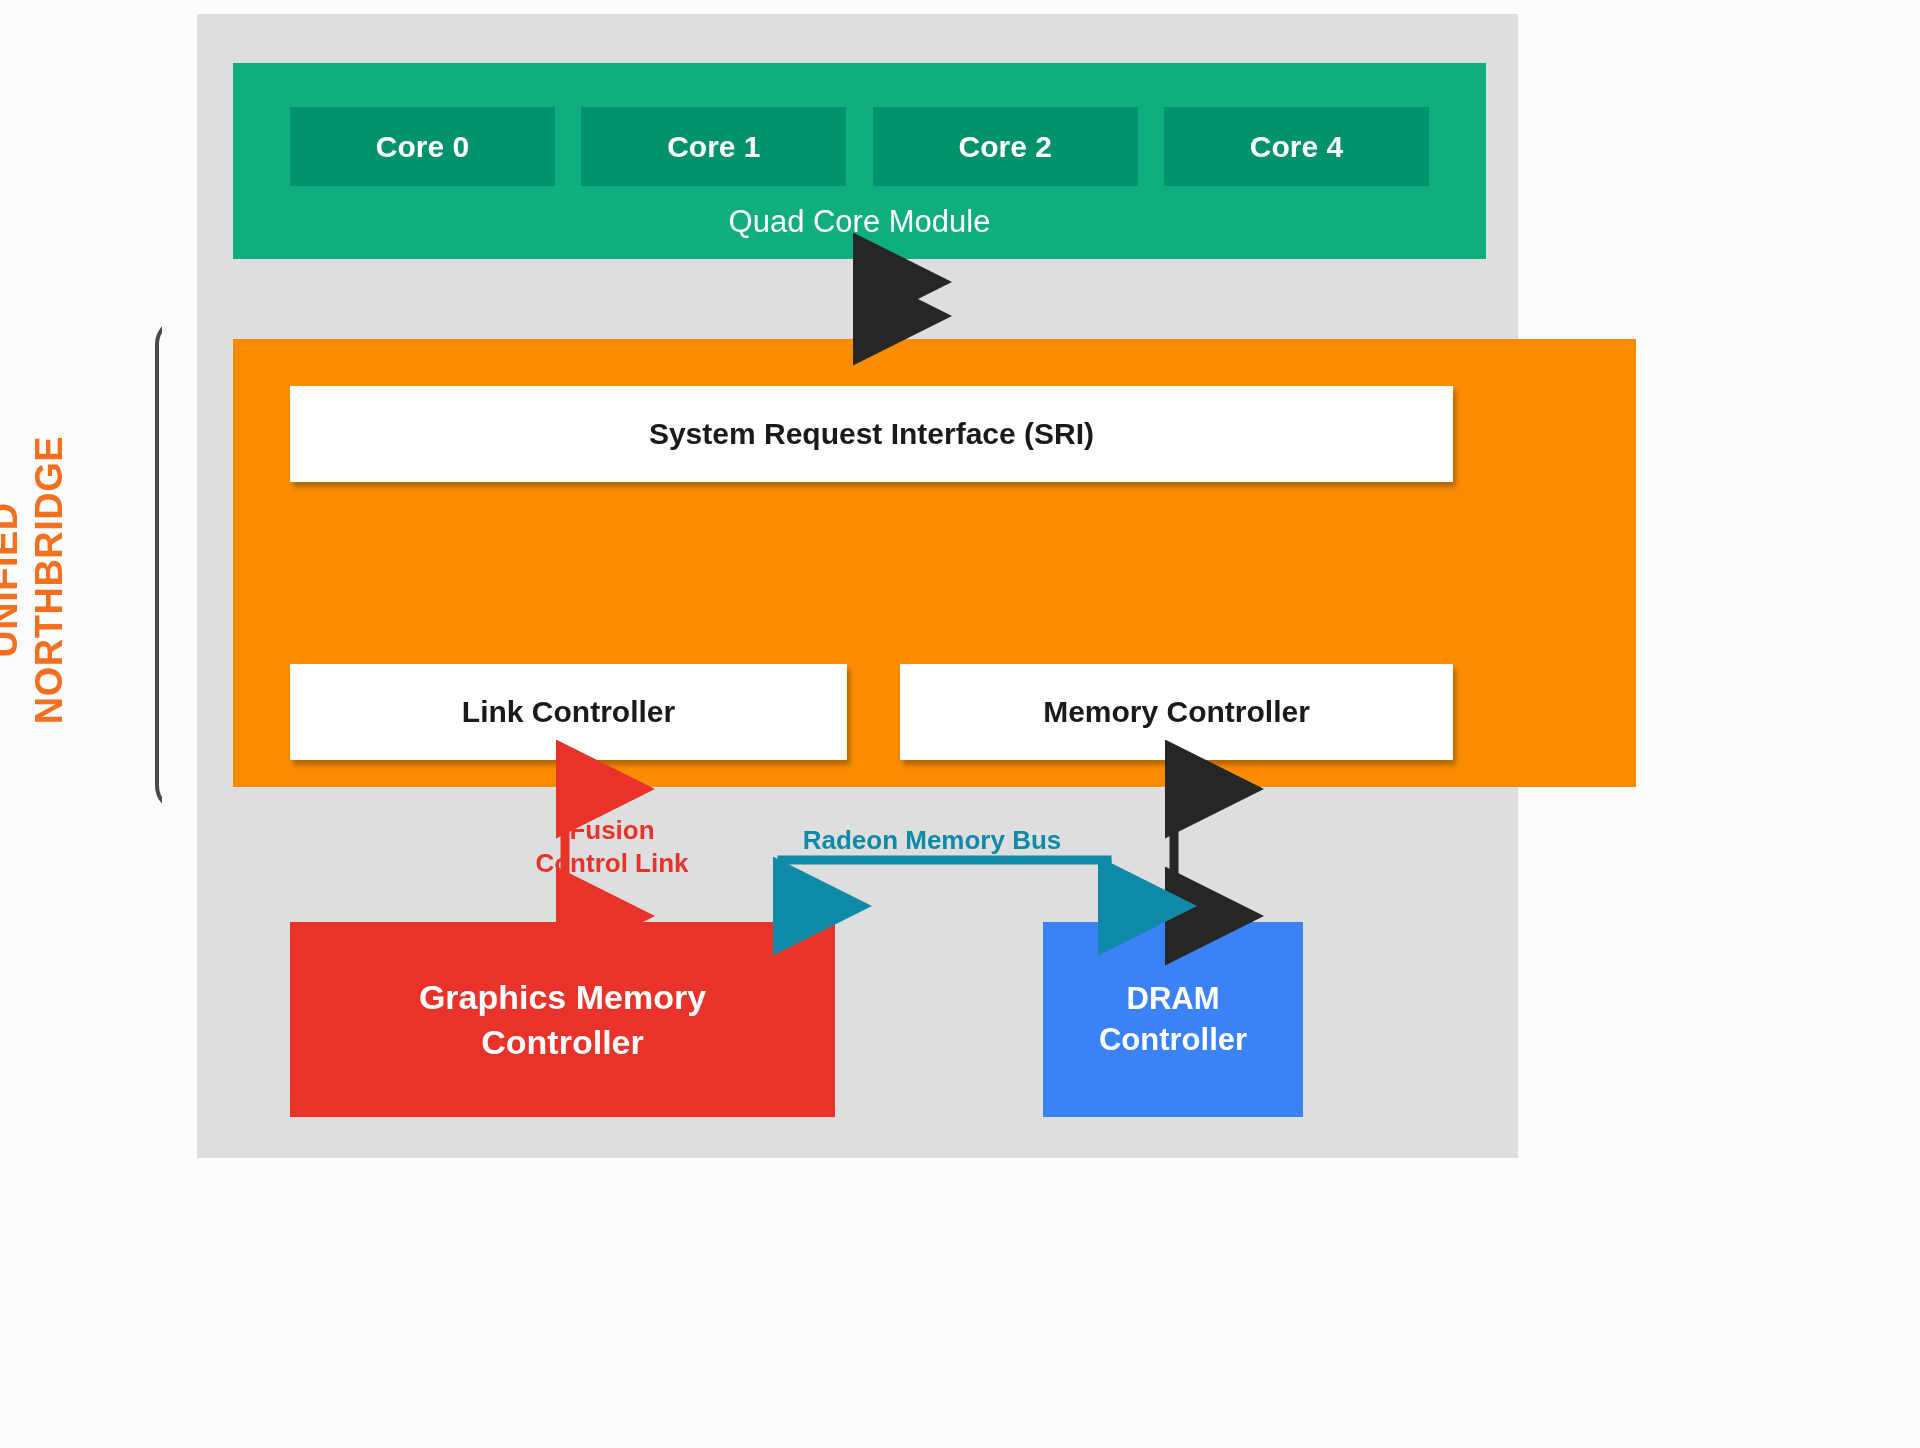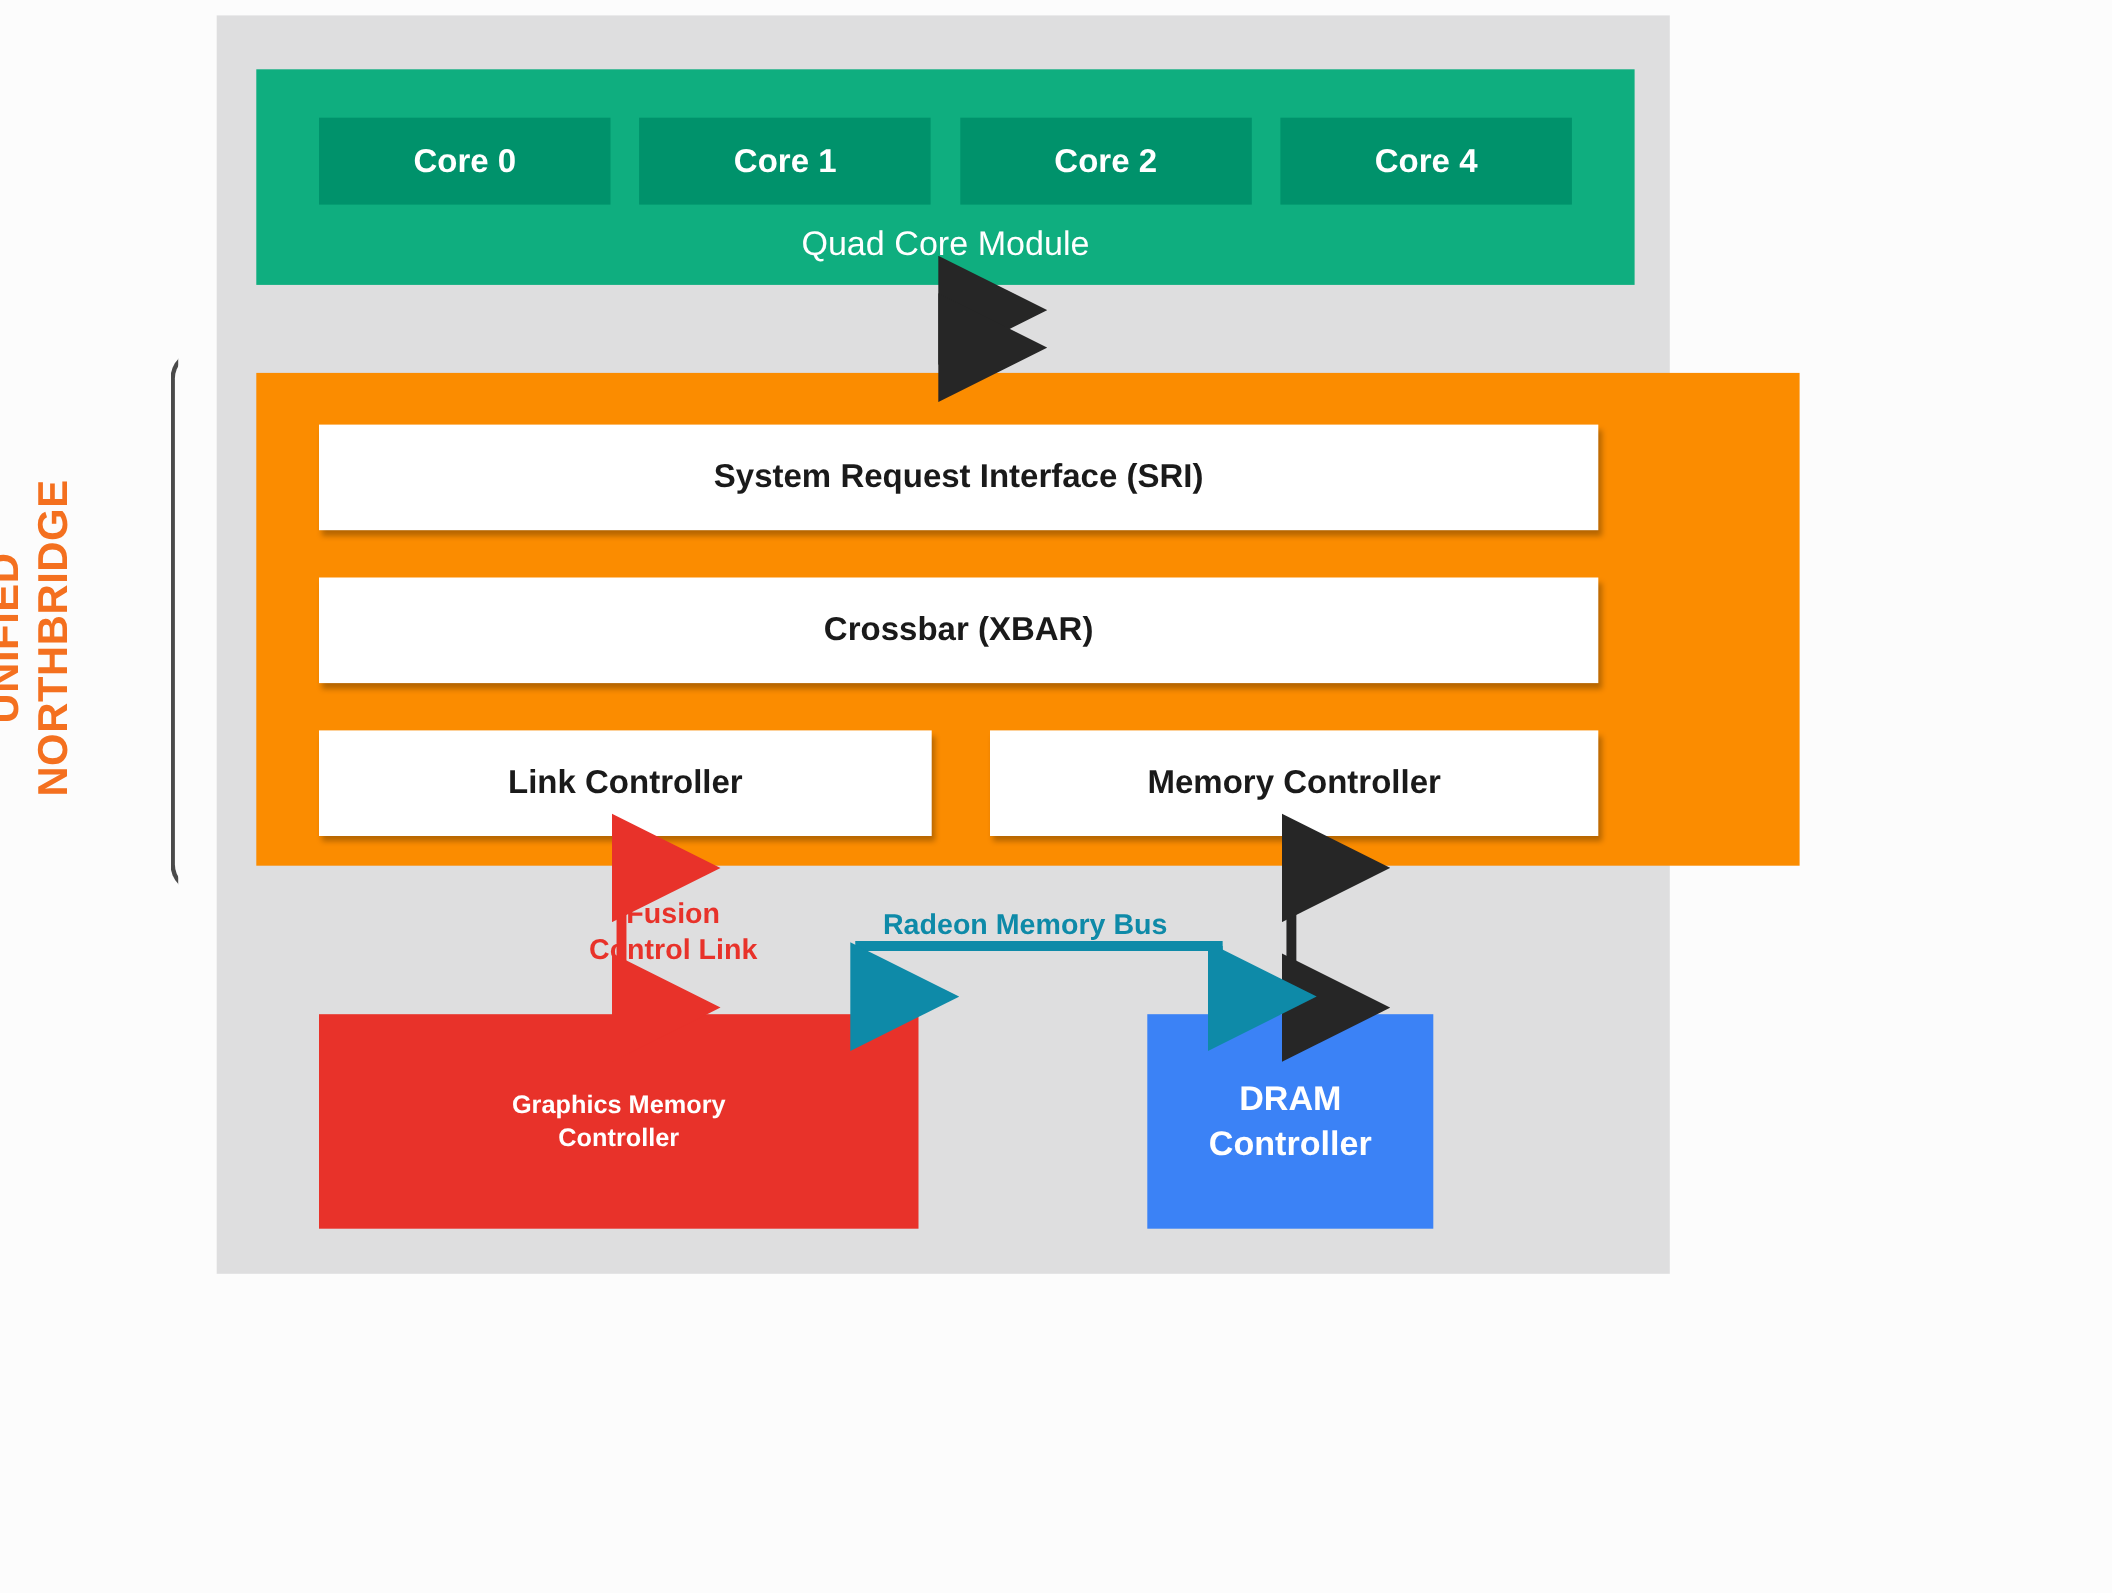--- a/index.html
+++ b/index.html
@@ -152,21 +152,21 @@
     left: 93px;
     top: 908px;
     width: 545px;
     height: 195px;
     background: #e8322a;
     display: flex;
     align-items: center;
     justify-content: center;
     text-align: center;
     color: #ffffff;
-    font-size: 23px;
+    font-size: 34px;
     font-weight: bold;
     line-height: 1.3;
   }
   .dram-box {
     position: absolute;
     left: 846px;
     top: 908px;
     width: 260px;
     height: 195px;
     background: #3b82f6;
@@ -221,21 +221,20 @@
         <div class="core-box">Core 1</div>
         <div class="core-box">Core 2</div>
         <div class="core-box">Core 4</div>
       </div>
       <div class="core-module-title">Quad Core Module</div>
     </div>
 
     <div class="northbridge">
       <div class="nb-inner">
         <div class="wbox wbox-sri">System Request Interface (SRI)</div>
-        <div class="wbox wbox-xbar">Crossbar (XBAR)</div>
         <div class="wbox wbox-link">Link Controller</div>
         <div class="wbox wbox-mem">Memory Controller</div>
       </div>
     </div>
 
     <div class="gmc-box">
       <div>
         <div>Graphics Memory</div>
         <div>Controller</div>
       </div>

